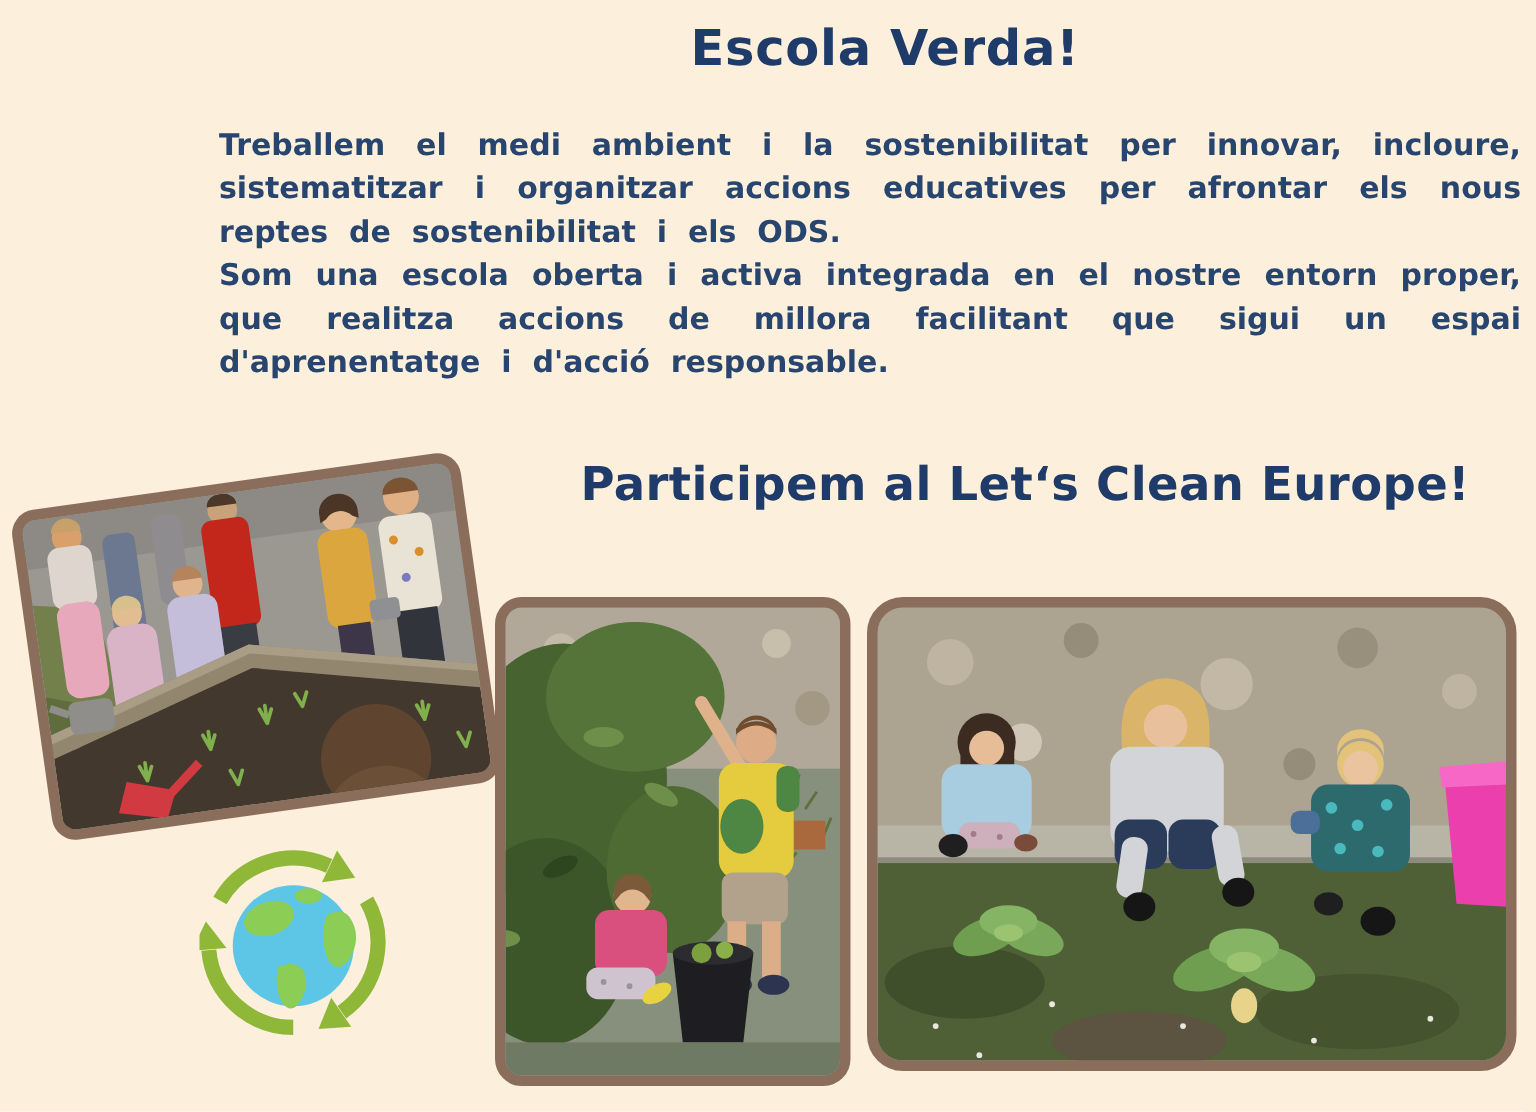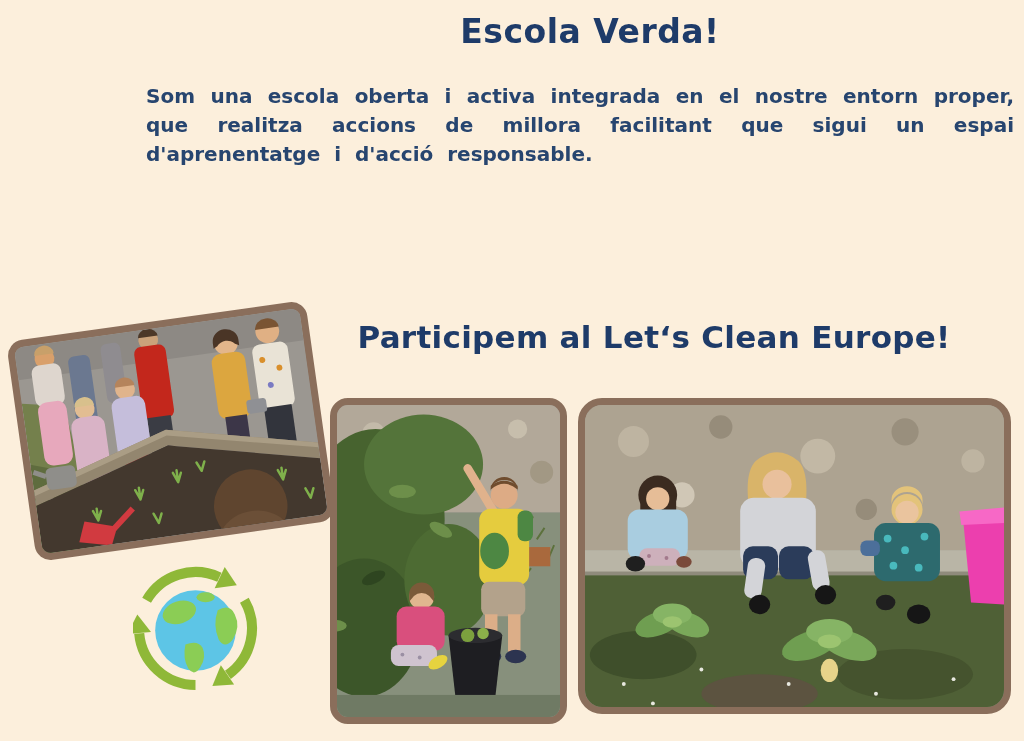--- a/index.html
+++ b/index.html
@@ -13,41 +13,42 @@
          font-family:"Liberation Sans",sans-serif;font-weight:bold;}
   .badge-line{font-size:25px;line-height:27px;letter-spacing:.5px;}
 
   .title{position:absolute;left:150px;top:12px;width:880px;margin:0;text-align:center;
          font-size:33px;font-weight:bold;color:#1e3b69;letter-spacing:.5px;}
 
   .intro{position:absolute;left:146px;top:82px;width:868px;color:#27456f;
          font-size:20px;line-height:29px;font-weight:bold;text-align:justify;word-spacing:7px;}
   .intro p{margin:0;}
 
-  .section-heading{position:absolute;left:300px;top:305px;width:680px;margin:14px;text-align:center;
+  .section-heading{position:absolute;left:300px;top:305px;width:680px;margin:0;text-align:right;
          font-size:31px;font-weight:bold;color:#1e3b69;letter-spacing:.3px;}
 
   .photo{position:absolute;box-sizing:border-box;border:7px solid #8a6e5b;overflow:hidden;background:#9a968f;}
   .photo svg{display:block;width:100%;height:100%;}
   #photo1{left:20px;top:320px;width:302px;height:222px;border-radius:16px;transform:rotate(-8deg);}
   #photo2{left:330px;top:398px;width:237px;height:326px;border-radius:18px;}
   #photo3{left:578px;top:398px;width:433px;height:316px;border-radius:24px;}
 
   .globe{position:absolute;left:133px;top:566px;width:126px;height:126px;}
   .globe svg{display:block;width:100%;height:100%;}
 </style>
 </head>
 <body>
 
 <div class="page">
 
 
   <h1 class="title">Escola Verda!</h1>
 
   <div class="intro">
+    <p>Treballem el medi ambient i la sostenibilitat per innovar, incloure, sistematitzar i organitzar accions educatives per afrontar els nous reptes de sostenibilitat i els ODS.</p>
     <p>Som una escola oberta i activa integrada en el nostre entorn proper, que realitza accions de millora facilitant que sigui un espai d'aprenentatge i d'acció responsable.</p>
   </div>
 
   <h2 class="section-heading">Participem al Let‘s Clean Europe!</h2>
 
   <figure class="photo" id="photo1" style="margin:0;">
     <svg viewBox="0 0 290 212" preserveAspectRatio="xMidYMid slice">
       <rect width="290" height="212" fill="#9b9791"></rect>
       <rect width="290" height="34" fill="#8d8984"></rect>
       <path d="M0,58 L42,66 L58,212 L0,212 Z" fill="#74804c"></path>

